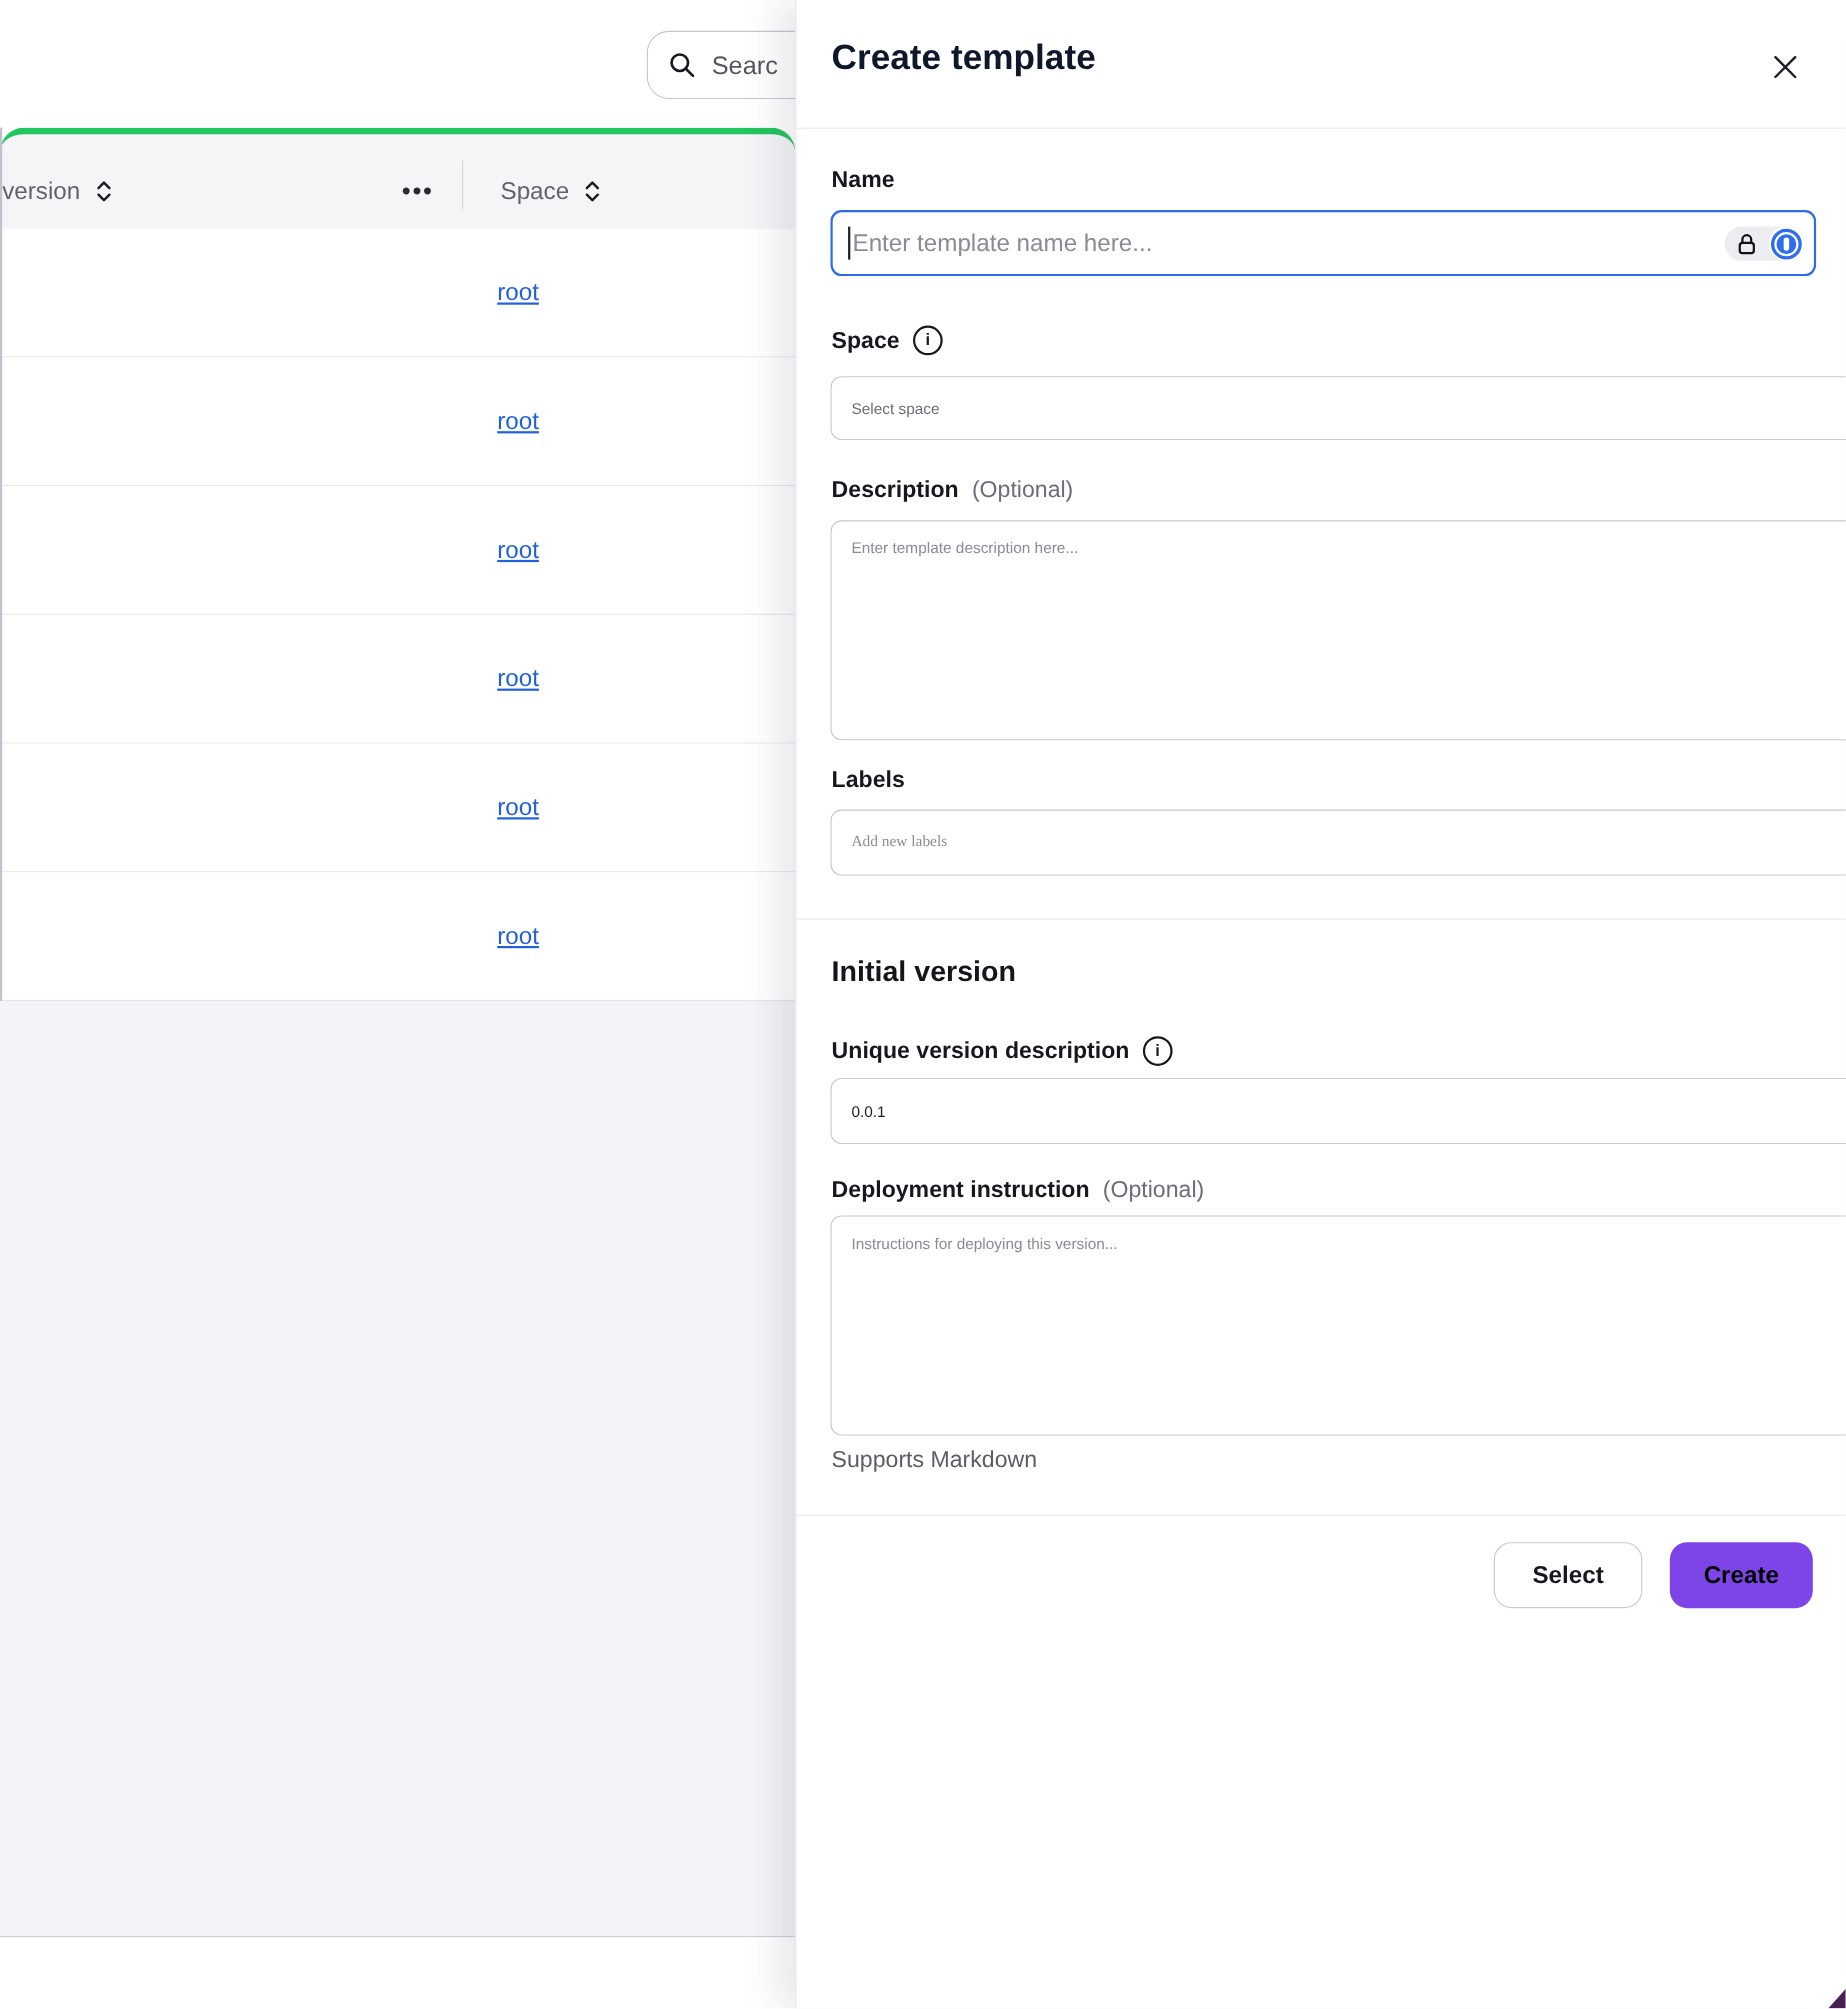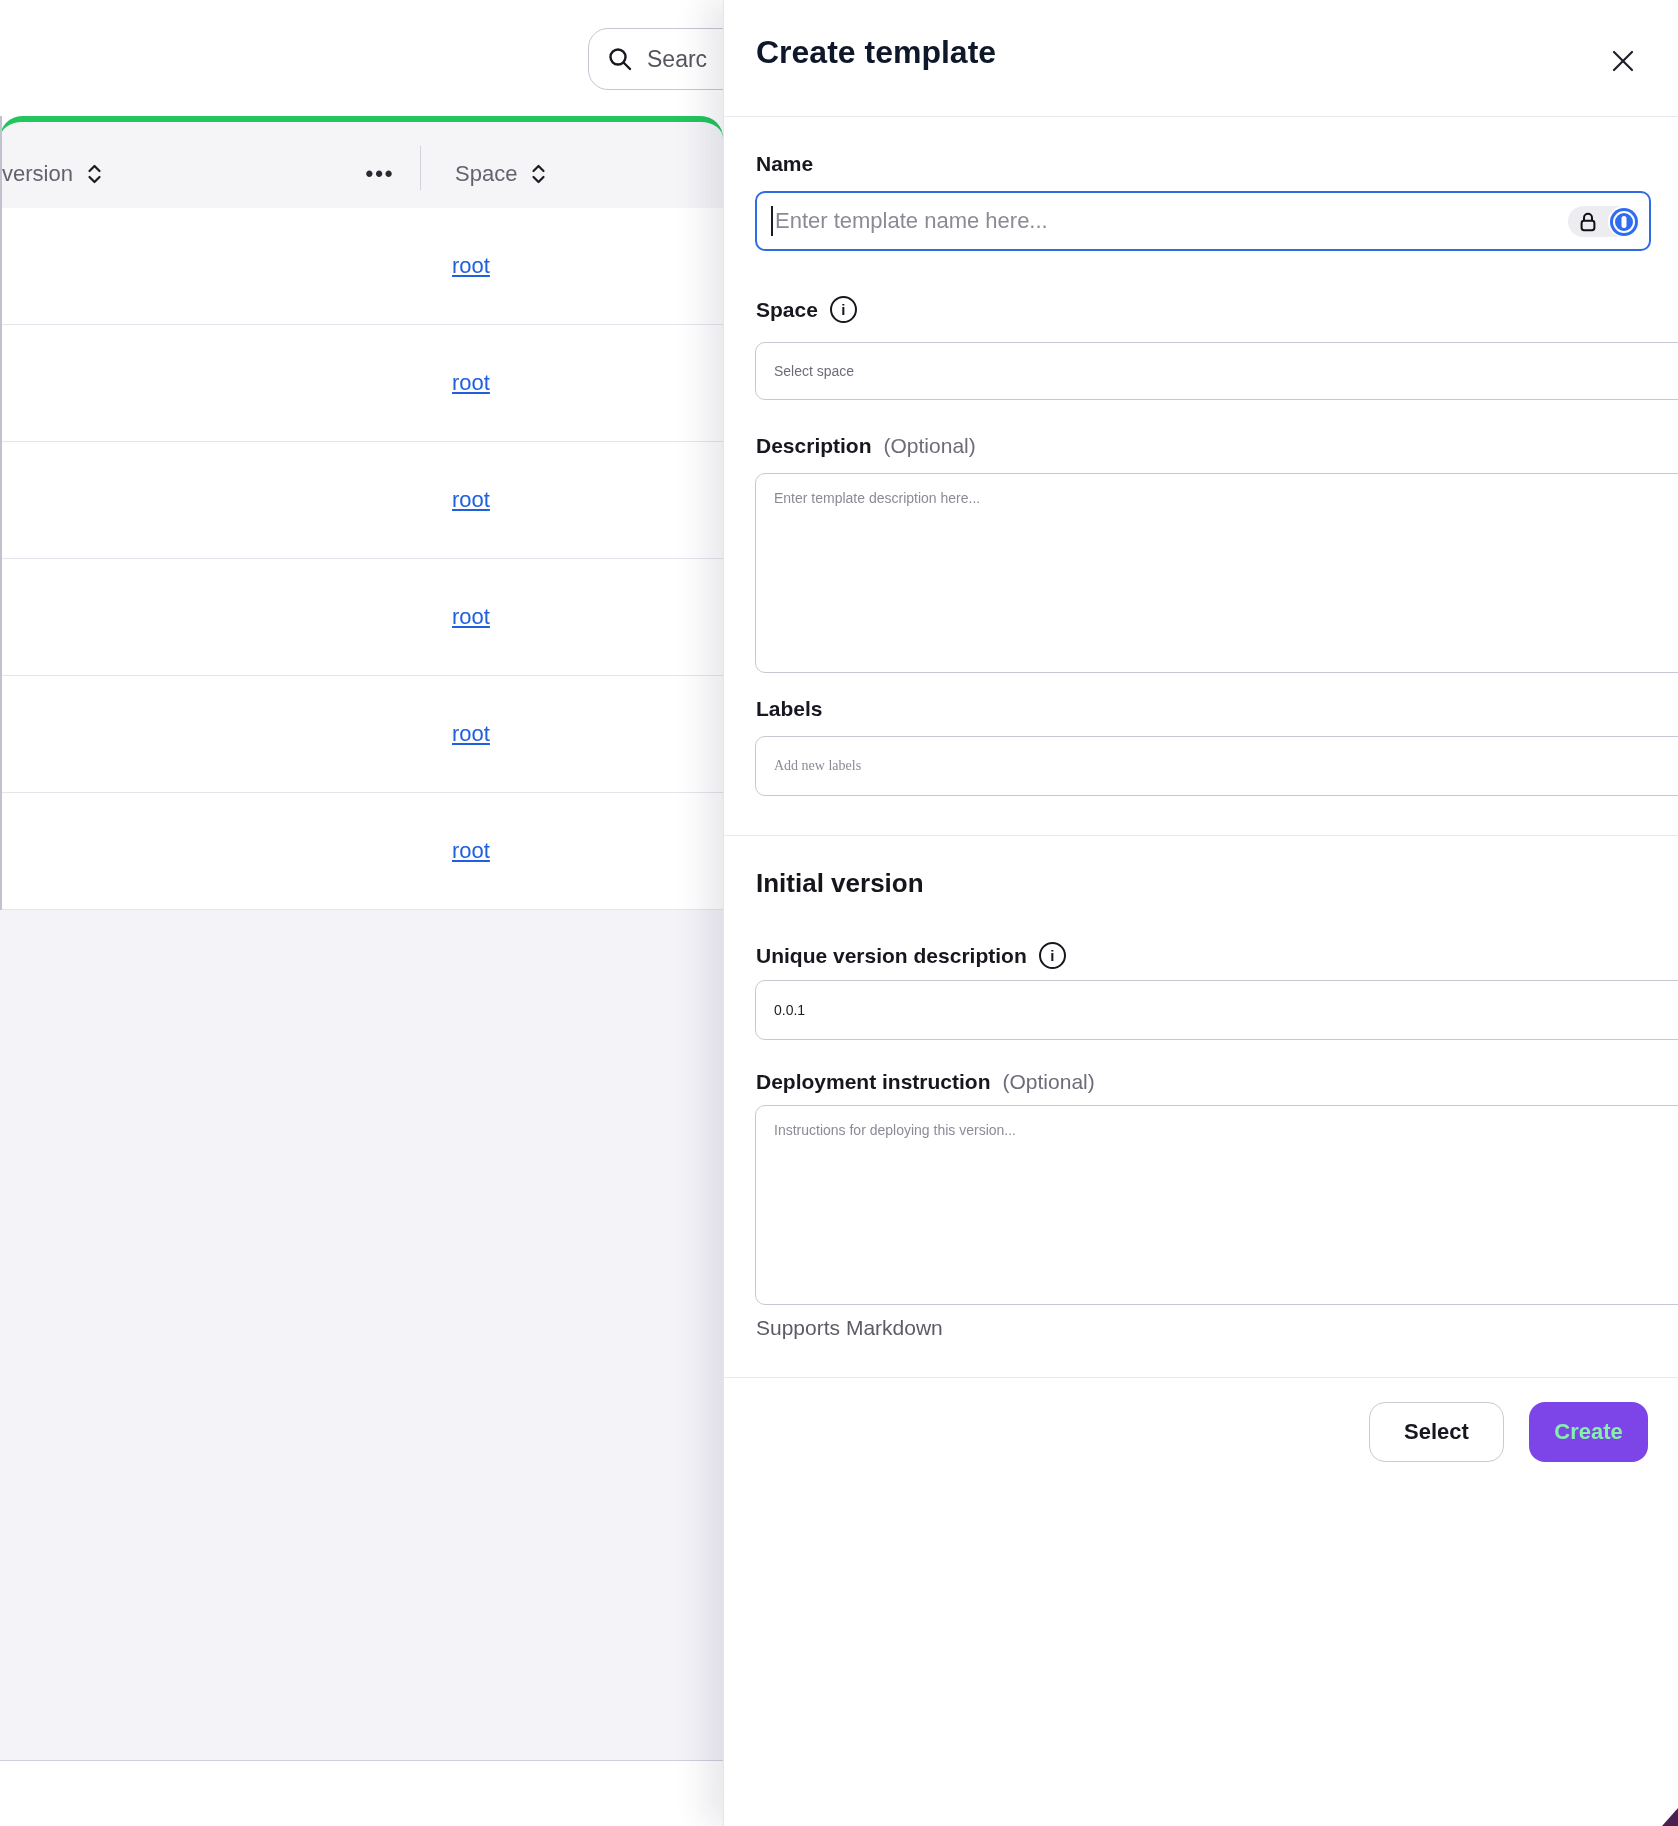--- a/index.html
+++ b/index.html
@@ -89,21 +89,21 @@
   .f-select { height:58px; display:flex; align-items:center; color:#6d6d7a; cursor:pointer; }
   .f-select svg { position:absolute; right:20px; }
 
   .section-heading { position:absolute; left:32px; top:868px; font-size:26px; font-weight:650; color:#15151c; }
   .md-note { position:absolute; left:32px; top:1316px; font-size:21px; color:#5c5c66; }
 
   .btn-row { position:absolute; right:30px; top:1402px; display:flex; gap:25px; }
   .btn { height:60px; border-radius:16px; font-family:inherit; font-size:22px; font-weight:650;
     display:flex; align-items:center; justify-content:center; cursor:pointer; border:none; }
   .btn-cancel { width:135px; background:#fff; color:#17171f; border:1.5px solid #c9c9d3; }
-  .btn-create { width:119px; background:#7d44e8; color:#86efac; }
+  .btn-create { width:130px; background:#7d44e8; color:#000000; }
 
   .corner-triangle { position:absolute; right:0; bottom:0; width:0; height:0;
     border-left:16px solid transparent; border-bottom:18px solid #4a2052; z-index:20; }
 </style>
 </head>
 <body>
 
 <div id="screen">
 
   <div class="search-box">

